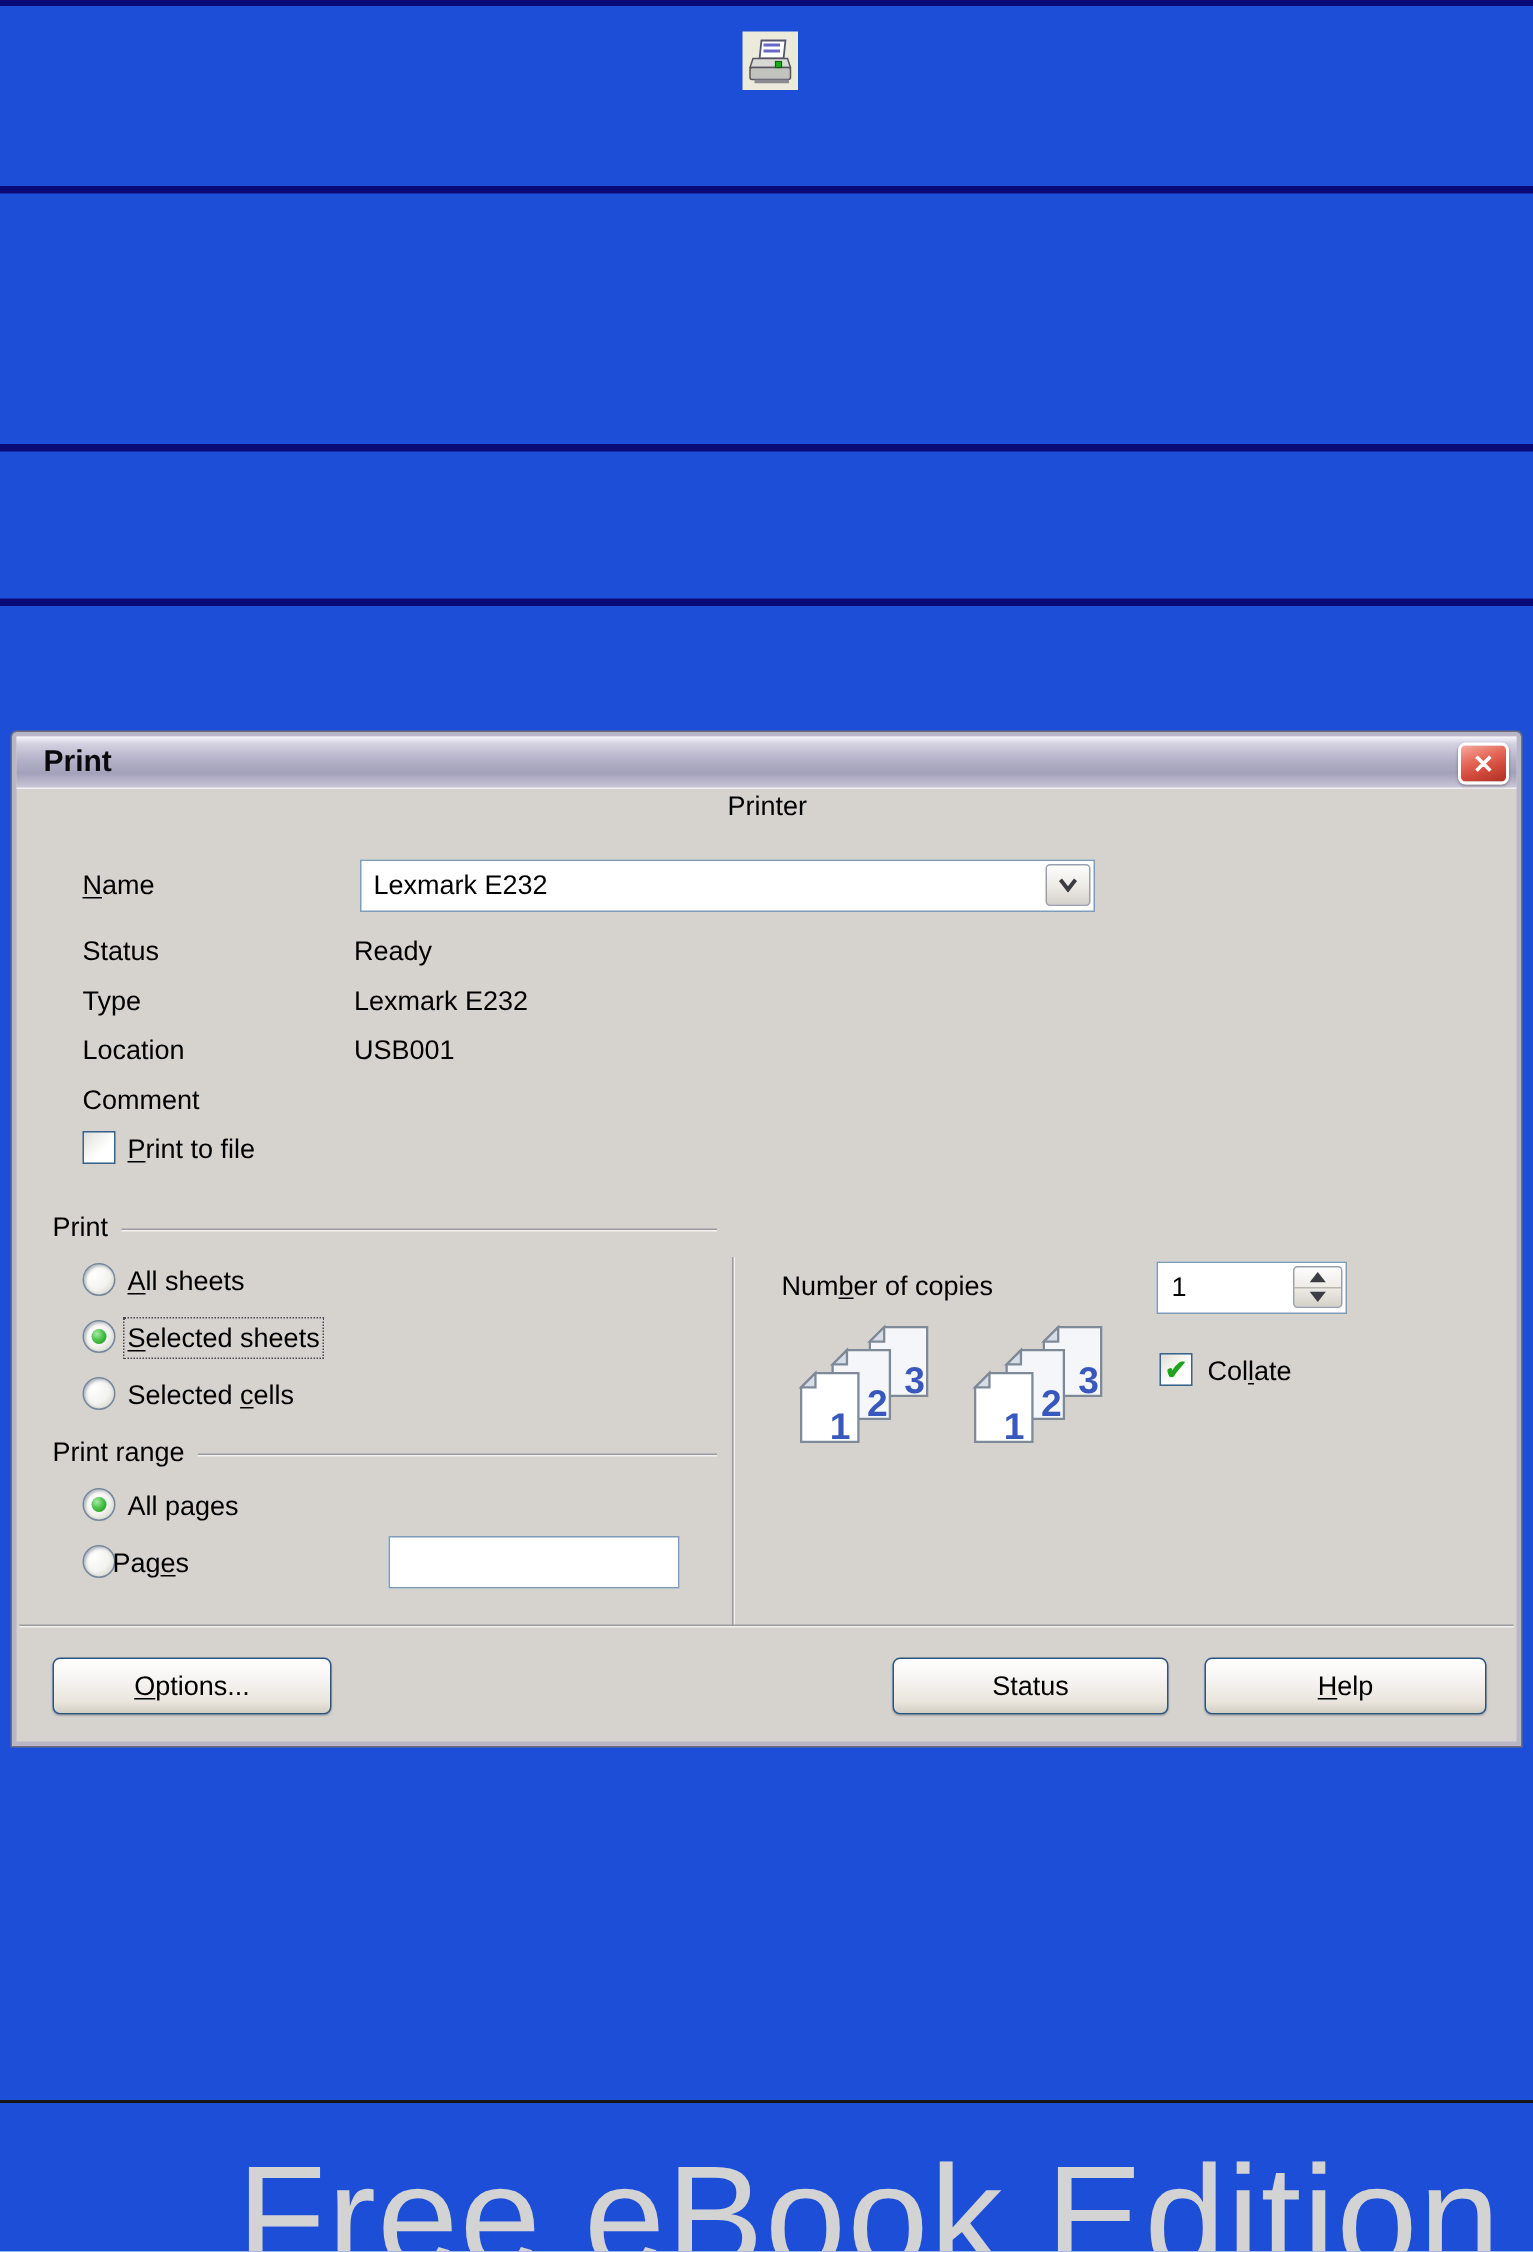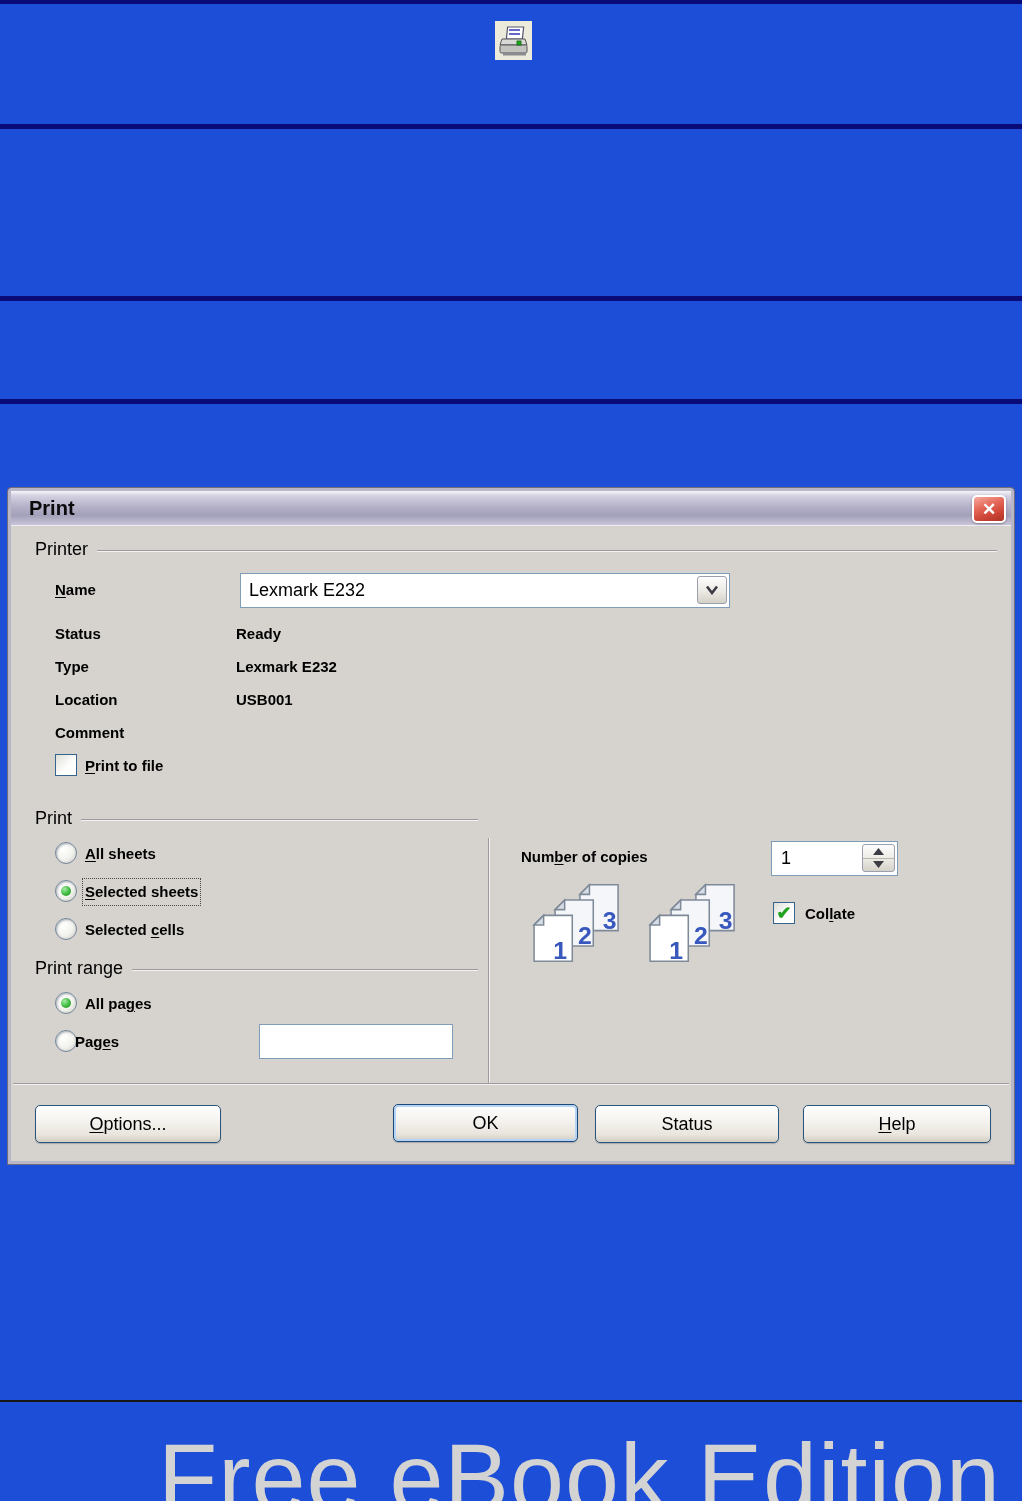--- a/index.html
+++ b/index.html
@@ -38,21 +38,21 @@
   .title-text { padding-left:18px; font-size:20px; font-weight:bold; color:#0a0a0c; }
   .close-btn {
     position:absolute; top:4px; right:5px; width:34px; height:28px;
     border:2px solid #ffffff; border-radius:5px;
     background:linear-gradient(160deg,#f5ab9f 0%,#e5695a 38%,#cf4738 68%,#ad3225 100%);
     color:#ffffff; font-size:17px; font-weight:bold;
     display:flex; align-items:center; justify-content:center;
     box-shadow:0 1px 2px rgba(60,40,40,.45); cursor:default;
   }
   
-  .lbl { position:absolute; font-size:15px; color:#000; white-space:nowrap; line-height:22px;font-weight:bold; }
+  .lbl { position:absolute; font-size:18px; color:#000; white-space:nowrap; line-height:22px; }
   .k { text-decoration:underline; text-underline-offset:2px; }
   .hline { height:0; border-top:1px solid #9c99a1; border-bottom:1px solid #f3f2ee; }
   .vline { position:absolute; width:0; border-left:1px solid #9c99a1; border-right:1px solid #f3f2ee; }
   .group-header { position:absolute; display:flex; align-items:center; }
   .group-header .gl { font-size:18px; color:#000; padding-right:9px; white-space:nowrap; }
   .group-header .hline { flex:1; margin-top:2px; }
   
   .field {
     position:absolute; background:#ffffff; border:1px solid #7f9db9;
     font-size:18px; color:#000;
@@ -134,21 +134,21 @@
 
   <div class="dialog">
 
     <div class="titlebar">
       <span class="title-text">Print</span>
     </div>
     <div class="close-btn">
       <span>✕</span>
     </div>
 
-    <div class="group-header" style="left:24px; top:48px; width:962px;">
+    <div class="group-header" style="left:24px; top:36px; width:962px;flex-direction:column;">
       <span class="gl">Printer</span>
       <span class="hline"></span>
     </div>
 
     <span class="lbl" style="left:44px; top:88px;"><span></span><span class="k">N</span><span>ame</span></span>
 
     <div class="field" style="left:229px; top:82px; width:490px; height:35px;">
       <span class="combo-text">Lexmark E232</span>
       <span class="combo-btn">
         <svg width="14" height="10" viewBox="0 0 14 10">
@@ -252,23 +252,20 @@
     <span class="checkbox" style="left:762px; top:411px;">
         <span>✔</span>
       </span>
     <span class="lbl" style="left:794px; top:412px;"><span>Col</span><span class="k">l</span><span>ate</span></span>
 
     <div class="hline" style="position:absolute; left:2px; right:2px; top:592px;"></div>
 
     <button class="btn" style="left:24px; top:614px; width:186px;">
         <span><span></span><span class="k">O</span><span>ptions...</span></span>
       </button>
-    <button class="btn default" style="left:382px; top:613px; width:185px;">
-        <span>OK</span>
-      </button>
     <button class="btn" style="left:584px; top:614px; width:184px;">
         <span>Status</span>
       </button>
     <button class="btn" style="left:792px; top:614px; width:188px;">
         <span><span></span><span class="k">H</span><span>elp</span></span>
       </button>
   </div>
 
   <div class="thin-rule" style="top:1400px;"></div>
   <div class="watermark">Free eBook Edition</div>

